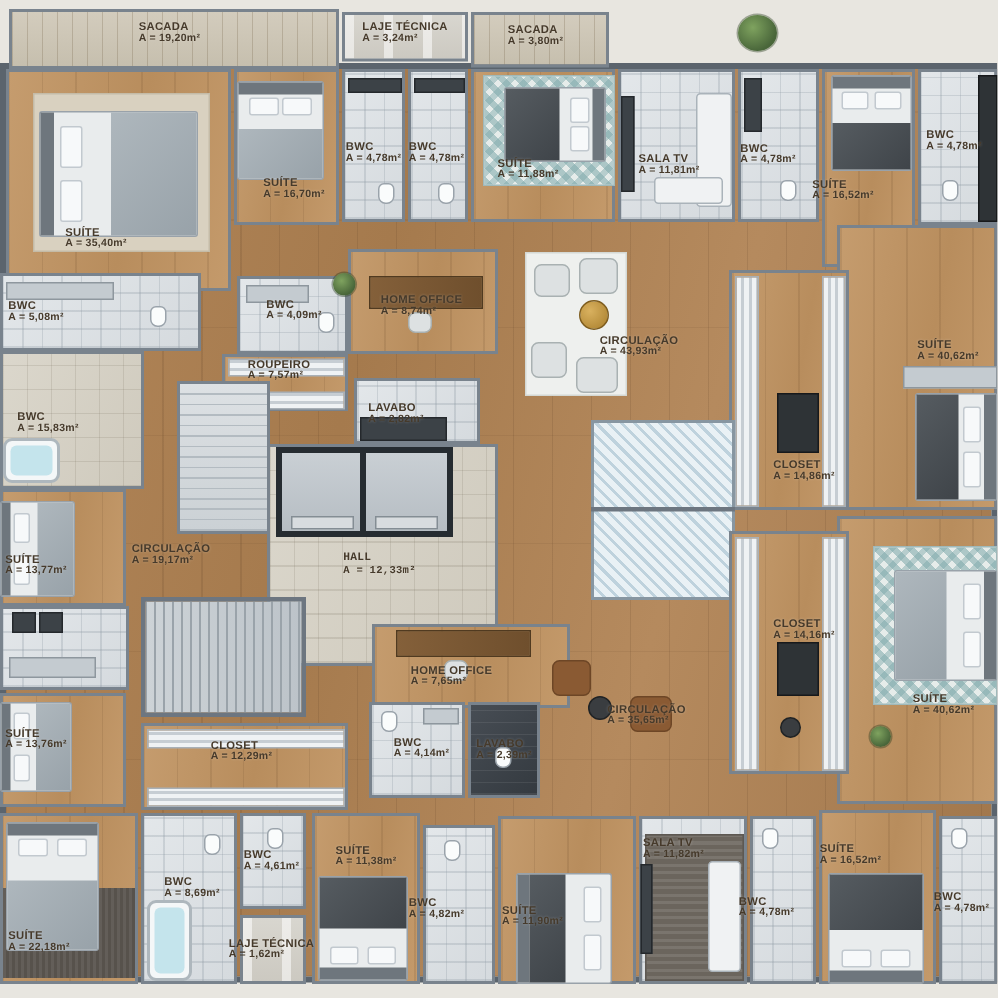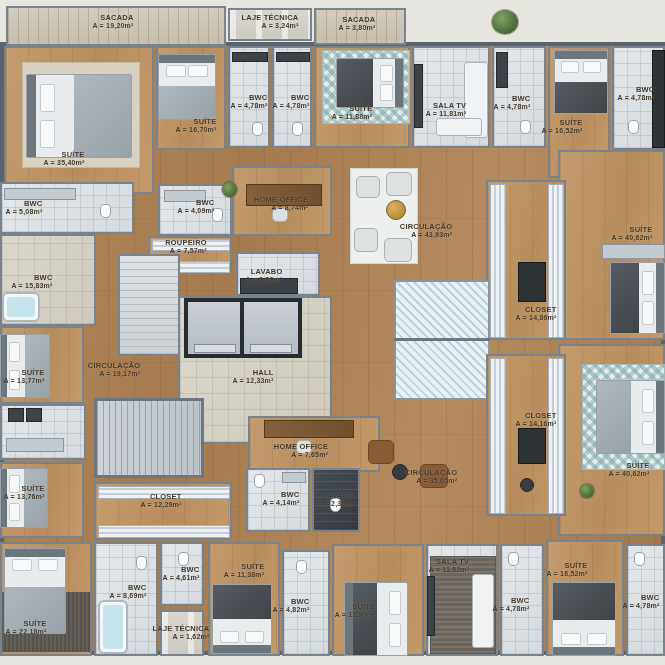--- a/index.html
+++ b/index.html
@@ -70,21 +70,21 @@
   .plant{position:absolute;border-radius:50%;background:radial-gradient(circle at 38% 35%,#7fa35f,#49663a 70%);box-shadow:0 0 0 1px rgba(40,60,30,.4);}
   .tub{position:absolute;background:#f4f7f8;border:2px solid #aeb7bd;border-radius:6px;}
   .tub>div{position:absolute;left:3px;right:3px;top:3px;bottom:3px;border-radius:4px;background:#c4e4ec;}
   .wc{position:absolute;width:9px;height:12px;background:#fafcfc;border:1px solid #9aa3ab;border-radius:4px 4px 5px 5px;}
   .van{position:absolute;background:#3c4247;border:1px solid #24282c;}
   .van.lt{background:#c4cbd0;border-color:#8e979e;}
   .cab-dk{position:absolute;background:#2e3336;border:1px solid #17191b;}
   .wallseg{position:absolute;background:#6d7680;}
   
   #labels{position:absolute;left:0;top:0;width:665px;height:665px;pointer-events:none;}
-  .lbl{position:absolute;transform:translate(-50%,-50%);text-align:right;color:#463a2b;
+  .lbl{position:absolute;transform:translate(-50%,-50%);text-align:left;color:#463a2b;
        font-weight:bold;font-size:7.5px;line-height:1.2;letter-spacing:.2px;white-space:nowrap;
        text-shadow:0 0 2px rgba(255,255,255,.28);}
   .lbl .a{display:block;font-weight:bold;font-size:7px;}
 </style>
 </head>
 <body>
 
 <div class="stage">
 
   <div class="bldg"></div>
@@ -308,21 +308,21 @@
       <div class="lbl" style="left: 636px; top: 94px;"><span>BWC</span><span class="a">A = 4,78m²</span></div>
       <div class="lbl" style="left: 632px; top: 234px;"><span>SUÍTE</span><span class="a">A = 40,62m²</span></div>
       <div class="lbl" style="left: 536px; top: 314px;"><span>CLOSET</span><span class="a">A = 14,86m²</span></div>
       <div class="lbl" style="left: 426px; top: 231px;"><span>CIRCULAÇÃO</span><span class="a">A = 43,93m²</span></div>
       <div class="lbl" style="left: 281px; top: 204px;"><span>HOME OFFICE</span><span class="a">A = 8,74m²</span></div>
       <div class="lbl" style="left: 196px; top: 207px;"><span>BWC</span><span class="a">A = 4,09m²</span></div>
       <div class="lbl" style="left: 24px; top: 208px;"><span>BWC</span><span class="a">A = 5,08m²</span></div>
       <div class="lbl" style="left: 186px; top: 247px;"><span>ROUPEIRO</span><span class="a">A = 7,57m²</span></div>
       <div class="lbl" style="left: 32px; top: 282px;"><span>BWC</span><span class="a">A = 15,83m²</span></div>
       <div class="lbl" style="left: 264px; top: 276px;"><span>LAVABO</span><span class="a">A = 2,82m²</span></div>
-      <div class="lbl" style="left: 253px; top: 377px;"><span>HALL</span><span class="a">A = 12,33m²</span></div>
+      <div class="lbl" style="left: 253px; top: 377px; font-family: Liberation Mono, monospace;"><span>HALL</span><span class="a">A = 12,33m²</span></div>
       <div class="lbl" style="left: 114px; top: 370px;"><span>CIRCULAÇÃO</span><span class="a">A = 19,17m²</span></div>
       <div class="lbl" style="left: 24px; top: 377px;"><span>SUÍTE</span><span class="a">A = 13,77m²</span></div>
       <div class="lbl" style="left: 24px; top: 493px;"><span>SUÍTE</span><span class="a">A = 13,76m²</span></div>
       <div class="lbl" style="left: 161px; top: 501px;"><span>CLOSET</span><span class="a">A = 12,29m²</span></div>
       <div class="lbl" style="left: 301px; top: 451px;"><span>HOME OFFICE</span><span class="a">A = 7,65m²</span></div>
       <div class="lbl" style="left: 431px; top: 477px;"><span>CIRCULAÇÃO</span><span class="a">A = 35,65m²</span></div>
       <div class="lbl" style="left: 281px; top: 499px;"><span>BWC</span><span class="a">A = 4,14m²</span></div>
       <div class="lbl" style="left: 336px; top: 500px;"><span>LAVABO</span><span class="a">A = 2,39m²</span></div>
       <div class="lbl" style="left: 536px; top: 420px;"><span>CLOSET</span><span class="a">A = 14,16m²</span></div>
       <div class="lbl" style="left: 629px; top: 470px;"><span>SUÍTE</span><span class="a">A = 40,62m²</span></div>

